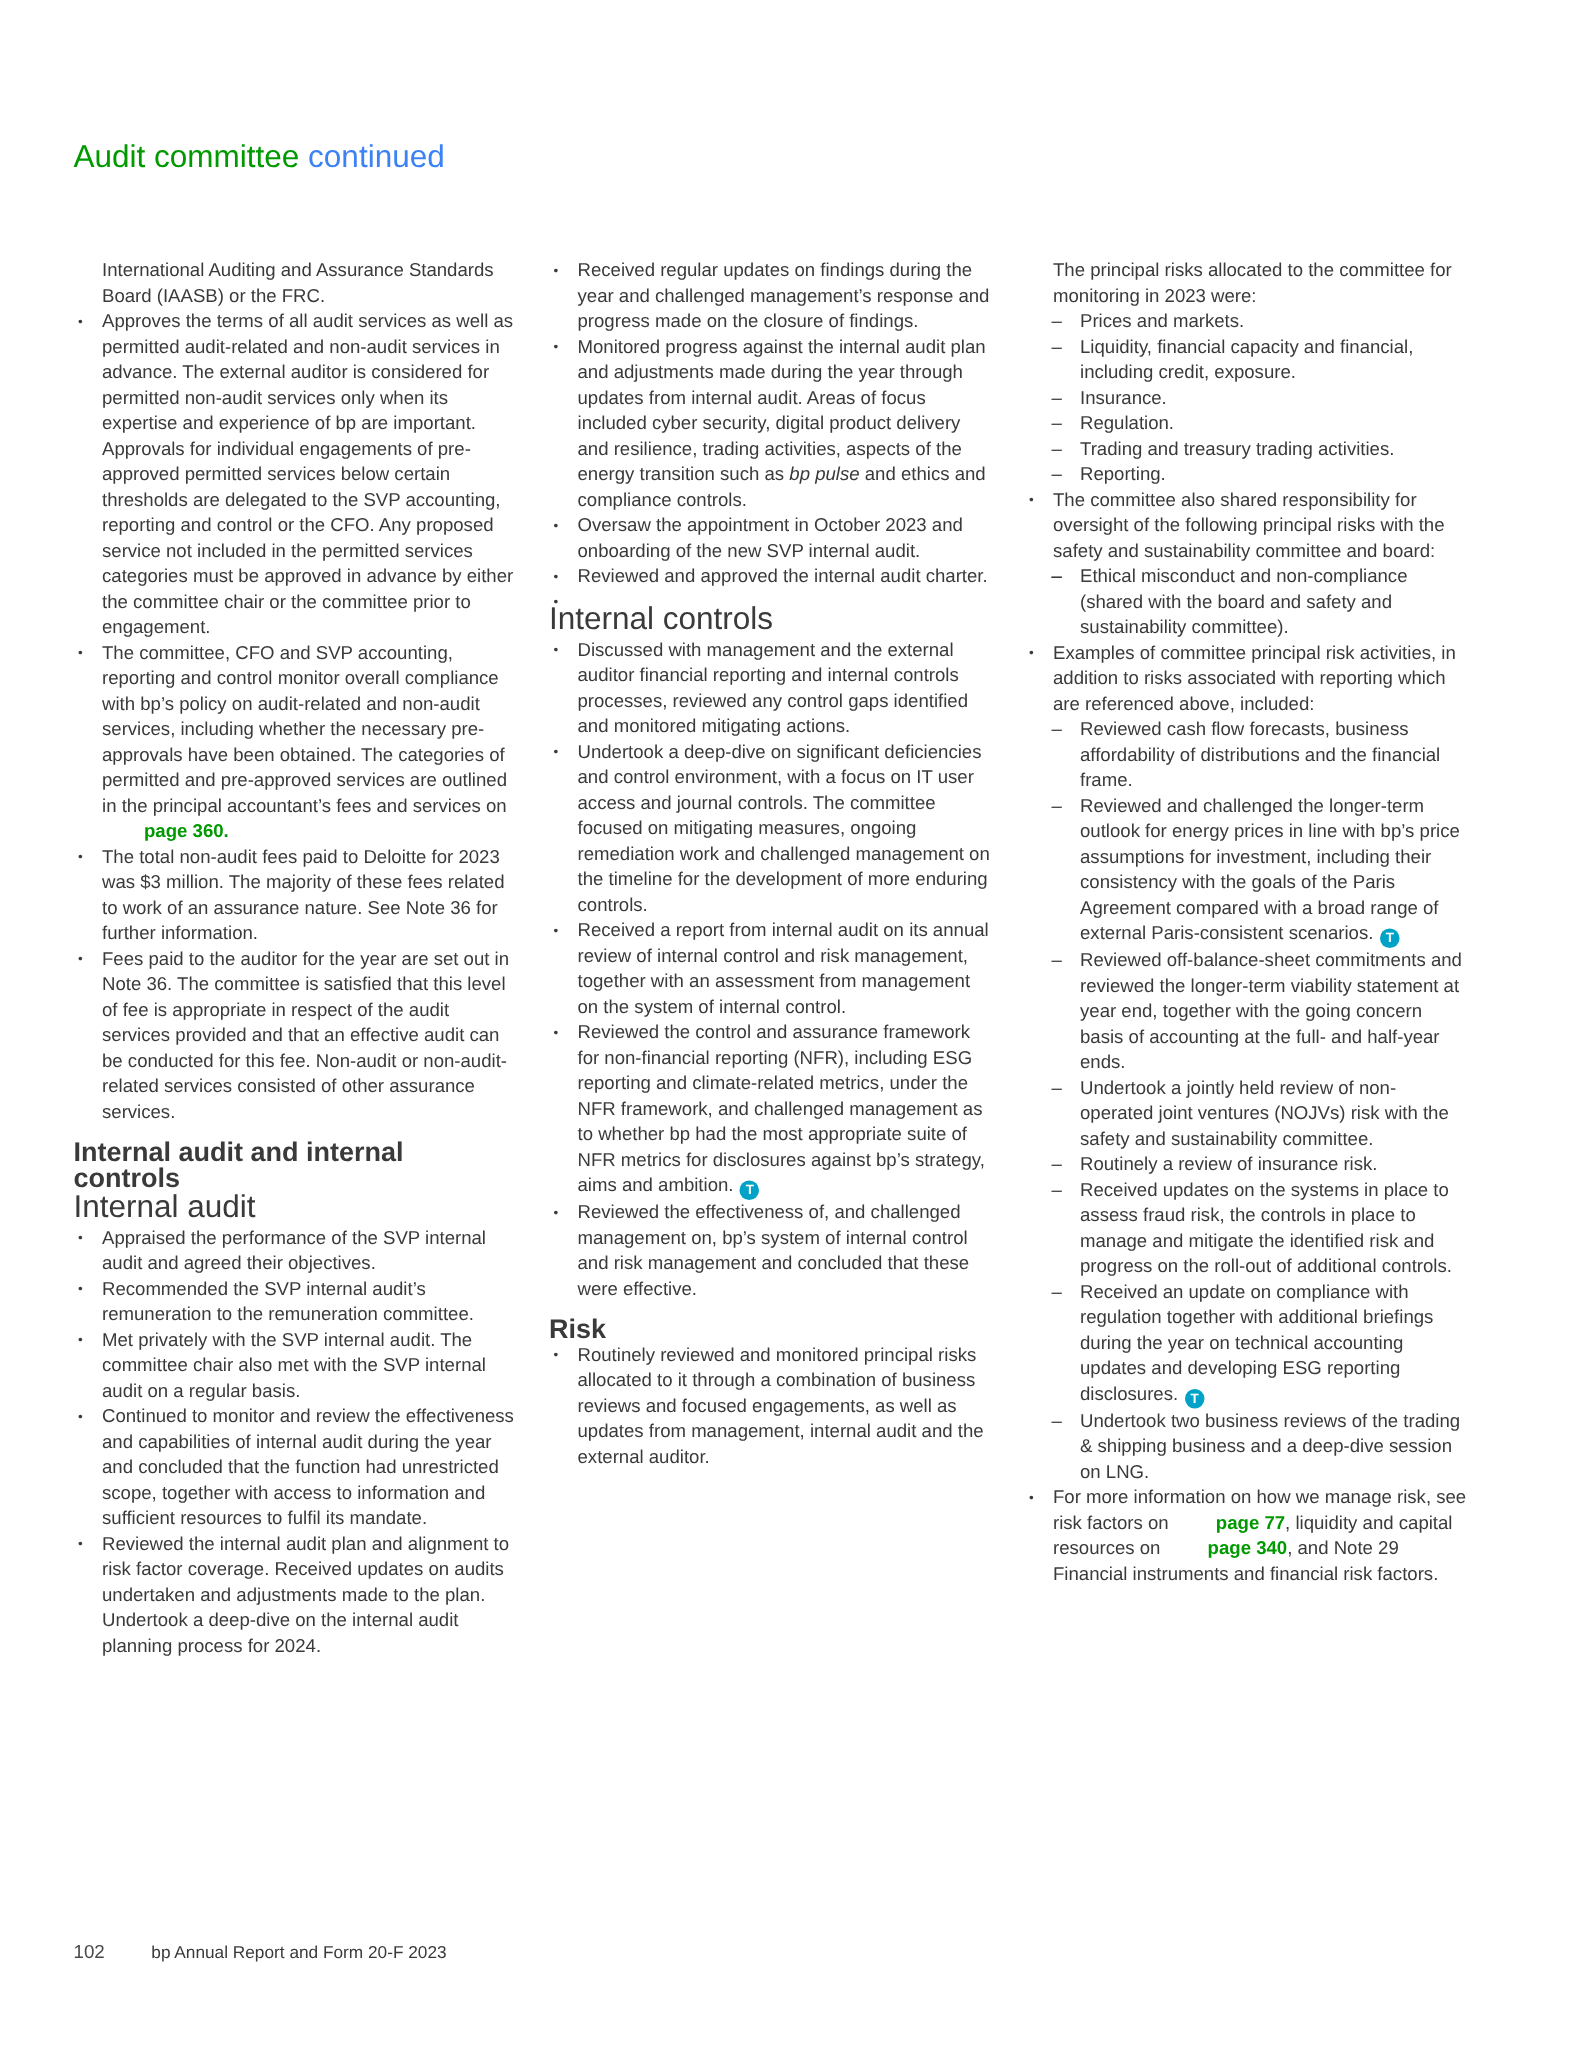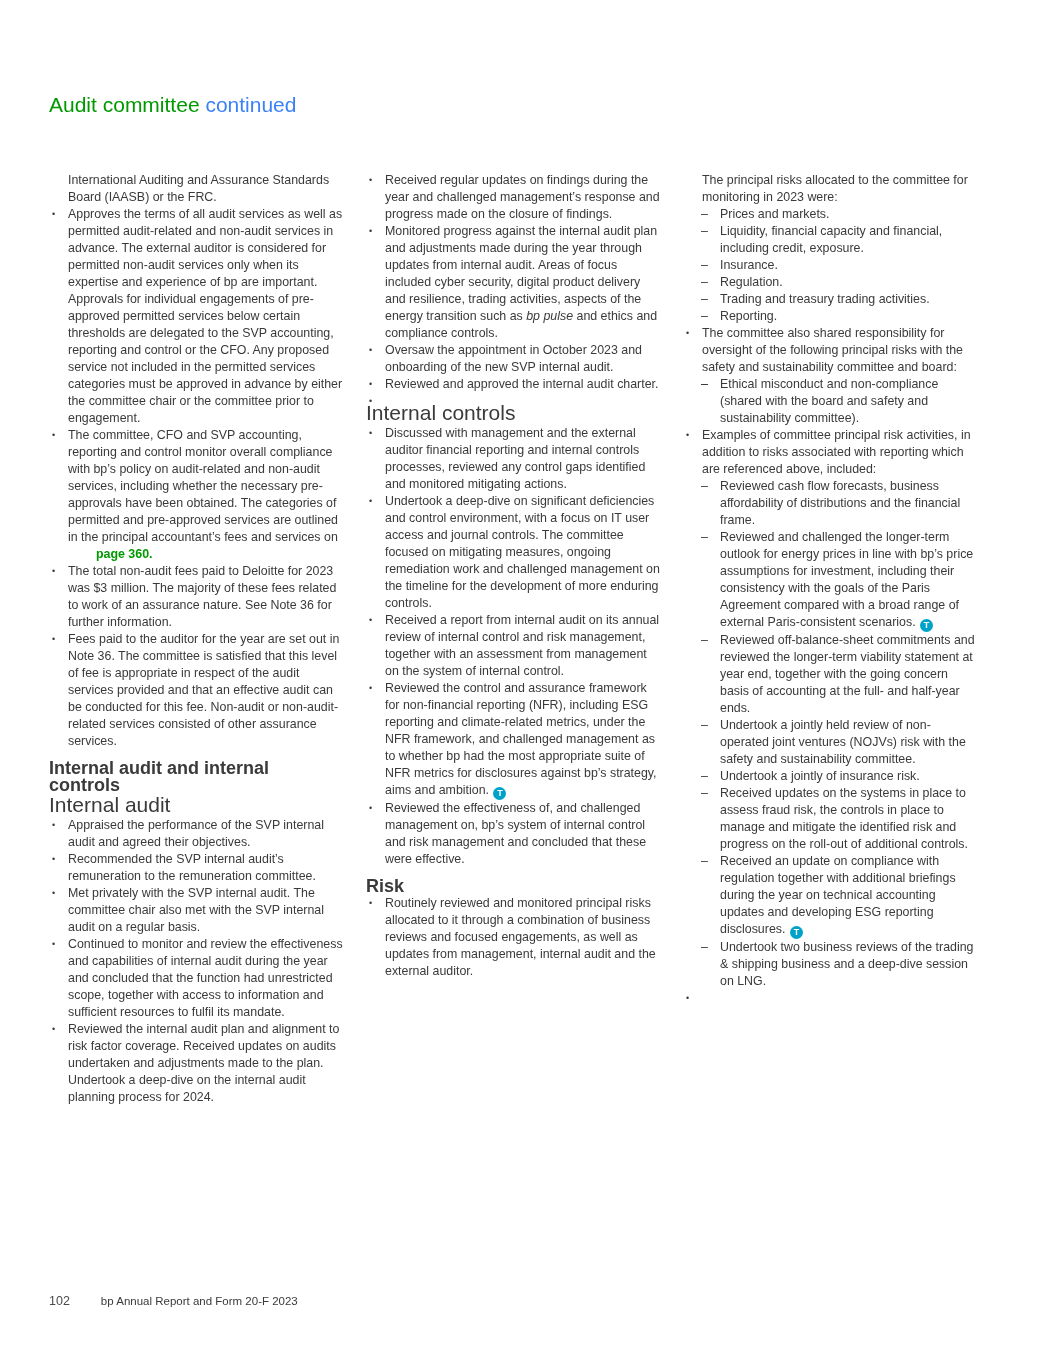--- a/index.html
+++ b/index.html
@@ -93,25 +93,25 @@
         <div class="block dash"><span class="marker">–</span><span class="content"><span class="t">Trading and treasury trading activities.</span></span></div>
         <div class="block dash"><span class="marker">–</span><span class="content"><span class="t">Reporting.</span></span></div>
         <div class="block bullet"><span class="marker">•</span><span class="content"><span class="t">The committee also shared responsibility for oversight of the following principal risks with the safety and sustainability committee and board:</span></span></div>
         <div class="block dash"><span class="marker">–</span></div>
         <div class="block dash"><span class="marker">–</span><span class="content"><span class="t">Ethical misconduct and non-compliance (shared with the board and safety and sustainability committee).</span></span></div>
         <div class="block bullet"><span class="marker">•</span><span class="content"><span class="t">Examples of committee principal risk activities, in addition to risks associated with reporting which are referenced above, included:</span></span></div>
         <div class="block dash"><span class="marker">–</span><span class="content"><span class="t">Reviewed cash flow forecasts, business affordability of distributions and the financial frame.</span></span></div>
         <div class="block dash"><span class="marker">–</span><span class="content"><span class="t">Reviewed and challenged the longer-term outlook for energy prices in line with bp’s price assumptions for investment, including their consistency with the goals of the Paris Agreement compared with a broad range of external Paris-consistent scenarios. </span><span class="circle-t">T</span></span></div>
         <div class="block dash"><span class="marker">–</span><span class="content"><span class="t">Reviewed off-balance-sheet commitments and reviewed the longer-term viability statement at year end, together with the going concern basis of accounting at the full- and half-year ends.</span></span></div>
         <div class="block dash"><span class="marker">–</span><span class="content"><span class="t">Undertook a jointly held review of non-operated joint ventures (NOJVs) risk with the safety and sustainability committee.</span></span></div>
-        <div class="block dash"><span class="marker">–</span><span class="content"><span class="t">Undertook a jointly of insurance risk.</span></span></div>
+        <div class="block dash"><span class="marker">–</span><span class="content"><span class="t">Routinely a review of insurance risk.</span></span></div>
         <div class="block dash"><span class="marker">–</span><span class="content"><span class="t">Received updates on the systems in place to assess fraud risk, the controls in place to manage and mitigate the identified risk and progress on the roll-out of additional controls.</span></span></div>
         <div class="block dash"><span class="marker">–</span><span class="content"><span class="t">Received an update on compliance with regulation together with additional briefings during the year on technical accounting updates and developing ESG reporting disclosures. </span><span class="circle-t">T</span></span></div>
         <div class="block dash"><span class="marker">–</span><span class="content"><span class="t">Undertook two business reviews of the trading &amp; shipping business and a deep-dive session on LNG.</span></span></div>
-        <div class="block bullet"><span class="marker">•</span></div>
+        <div class="block bullet"><span class="marker">•</span><span class="content"><span class="t">For more information on how we manage risk, see risk factors on </span><span class="link">page 77</span><span class="t">, liquidity and capital resources on </span><span class="link">page 340</span><span class="t">, and Note 29 Financial instruments and financial risk factors.</span></span></div>
       </section>
   </main>
 
   <footer class="page-footer">
     <span class="page-number">102</span>
     <span class="footer-text">bp Annual Report and Form 20-F 2023</span>
   </footer>
 
 </div>
 

